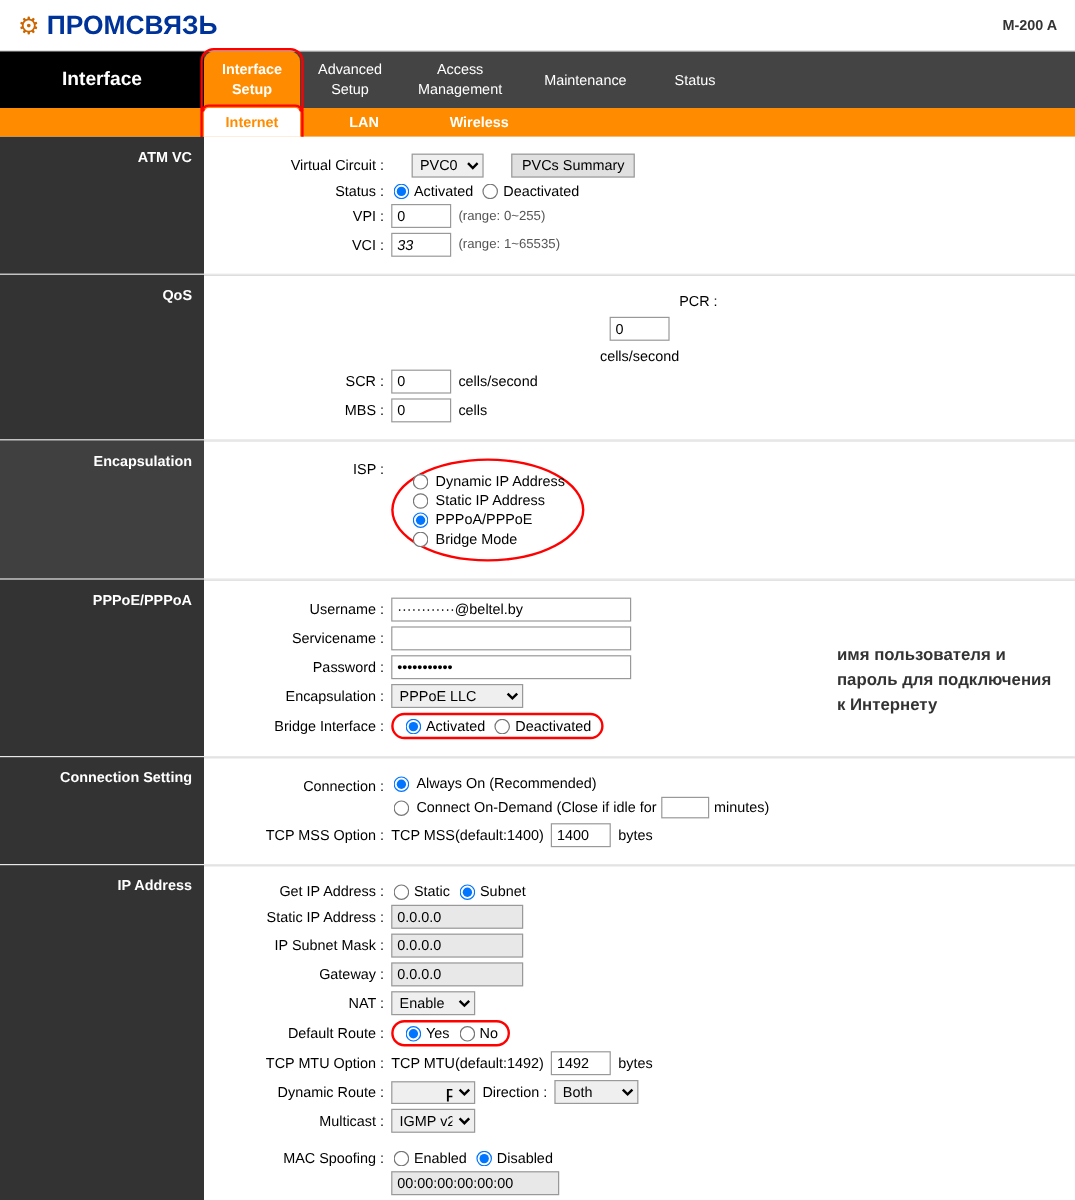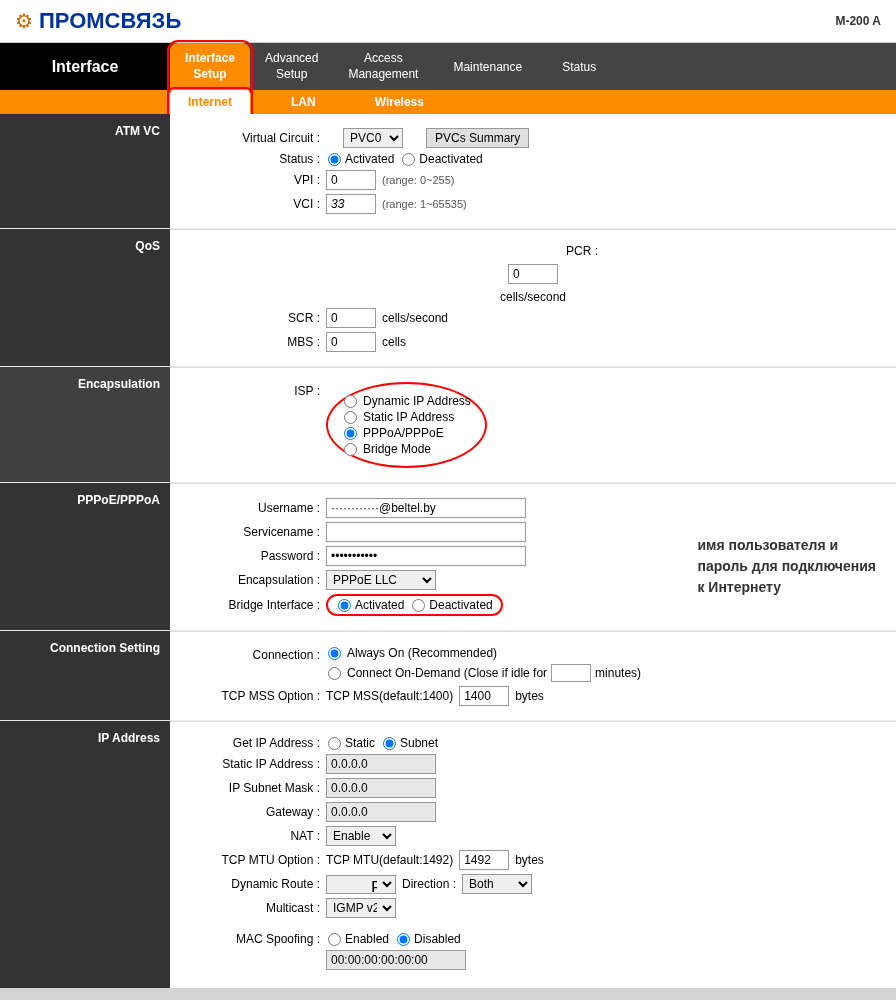--- a/index.html
+++ b/index.html
@@ -250,20 +250,33 @@
         <input type="text" value="0.0.0.0" style="width: 110px; font-size: 12px; height: 20px; border: 1px solid rgb(153, 153, 153); padding: 2px 4px; background: rgb(232, 232, 232);">
       </div>
       <div style="display:flex; align-items:center; margin:4px 0; gap:6px;">
         <span style="text-align:right; min-width:130px;">NAT :</span>
         <select style="width:70px; font-size:12px; height:20px;">
           <option>Enable</option>
           <option>Disable</option>
         </select>
       </div>
       <div style="display:flex; align-items:center; margin:4px 0; gap:6px;">
+        <span style="text-align:right; min-width:130px;">Default Route :</span>
+        <div style="border:2px solid red; border-radius:20px; padding:2px 8px; display:inline-flex; align-items:center; gap:6px;">
+          <label style="display:flex; align-items:center; gap:2px; cursor:pointer;">
+            <input type="radio" name="default-route" checked="" style="">
+            <span>Yes</span>
+          </label>
+          <label style="display:flex; align-items:center; gap:2px; cursor:pointer;">
+            <input type="radio" name="default-route" style="">
+            <span>No</span>
+          </label>
+        </div>
+      </div>
+      <div style="display:flex; align-items:center; margin:4px 0; gap:6px;">
         <span style="text-align:right; min-width:130px;">TCP MTU Option :</span>
         <span>TCP MTU(default:1492)</span>
         <input type="text" value="1492" style="width: 50px; font-size: 12px; height: 20px; border: 1px solid rgb(153, 153, 153); padding: 2px 4px;">
         <span>bytes</span>
       </div>
       <div style="display:flex; align-items:center; margin:4px 0; gap:6px;">
         <span style="text-align:right; min-width:130px;">Dynamic Route :</span>
         <select style="width:70px; font-size:17px; height:19px;padding-left:40px;">
           <option>RIP2-B</option>
           <option>RIP1</option>

